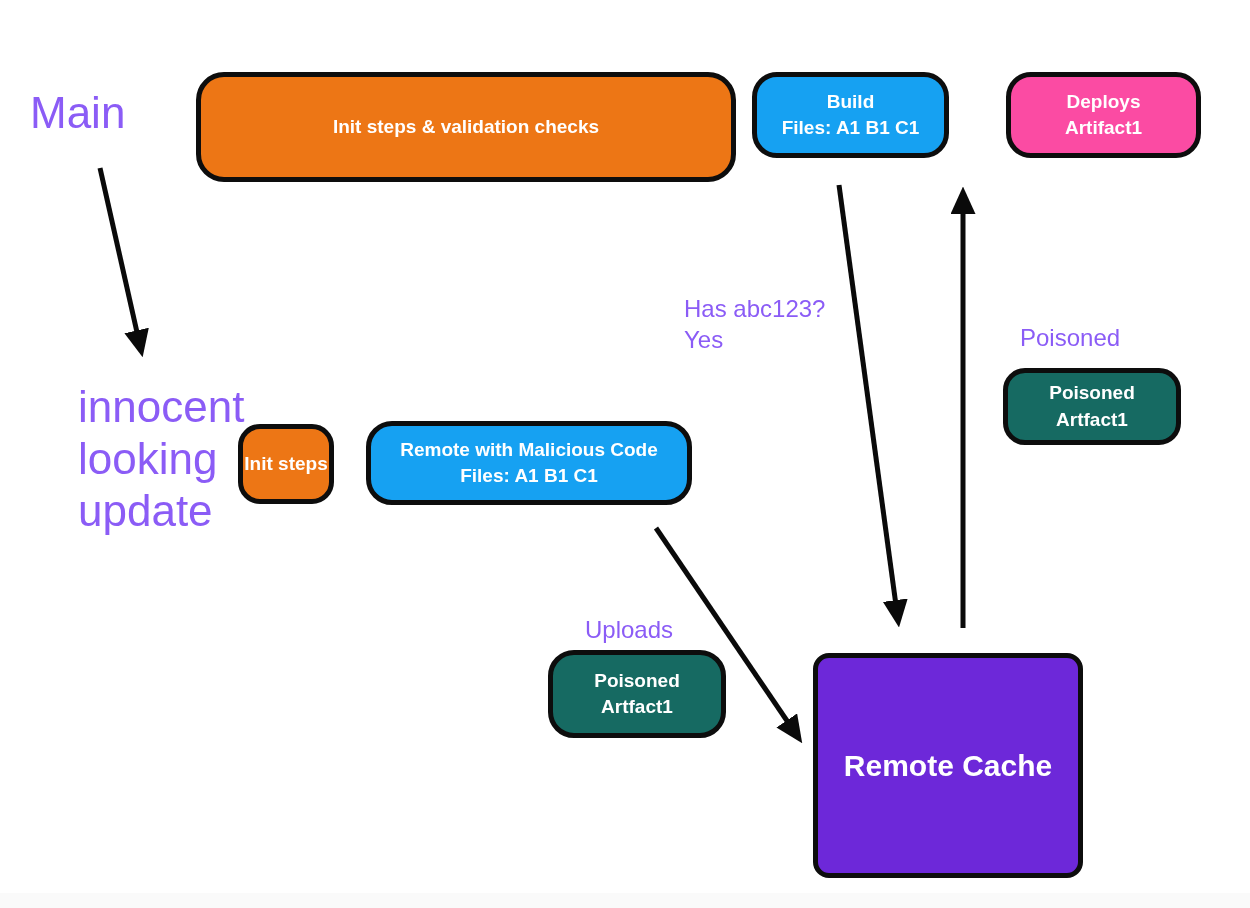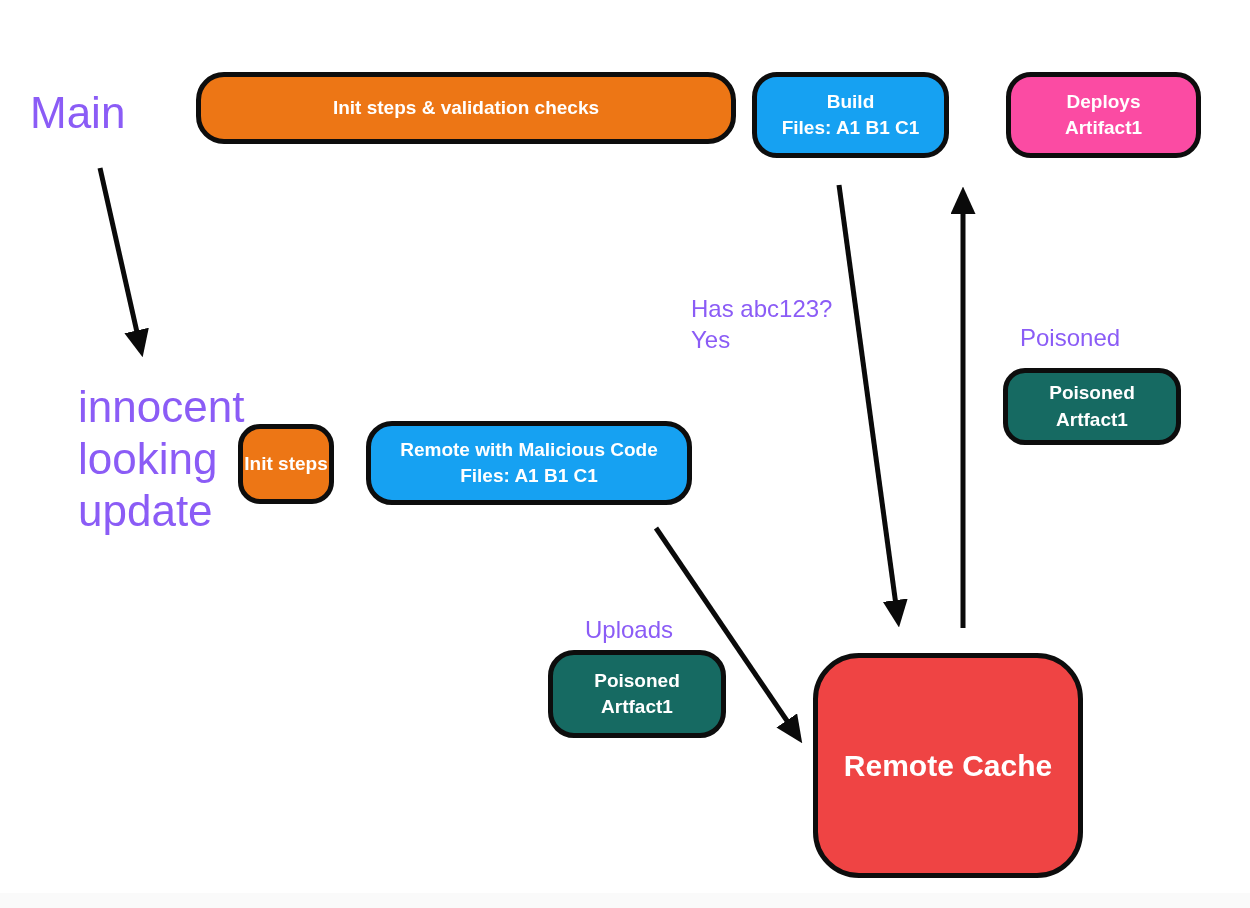--- a/index.html
+++ b/index.html
@@ -14,33 +14,33 @@
   .node{
     position:absolute;
     box-sizing:border-box;
     border:5px solid #0d0d0d;
     display:flex;flex-direction:column;
     align-items:center;justify-content:center;
     color:#ffffff;font-weight:bold;text-align:center;
     line-height:1.38;
   }
   .node span{display:block;white-space:nowrap;}
-  #node-init-validation{left:196px;top:72px;width:540px;height:72px;border-radius:28px;font-size:19px;}
+  #node-init-validation{left:196px;top:72px;width:540px;height:110px;border-radius:28px;font-size:19px;}
   #node-build{left:752px;top:72px;width:197px;height:86px;border-radius:25px;font-size:19px;}
   #node-deploys{left:1006px;top:72px;width:195px;height:86px;border-radius:25px;font-size:19px;}
   #node-init-steps{left:238px;top:424px;width:96px;height:80px;border-radius:22px;font-size:19px;}
   #node-build-malicious{left:366px;top:421px;width:326px;height:84px;border-radius:26px;font-size:19px;}
   #node-poisoned-download{left:1003px;top:368px;width:178px;height:77px;border-radius:22px;font-size:19px;}
   #node-poisoned-upload{left:548px;top:650px;width:178px;height:88px;border-radius:26px;font-size:19px;}
   #node-remote-cache{left:813px;top:653px;width:270px;height:225px;border-radius:46px;font-size:30px;}
   .dark-label{position:absolute;color:#8b5cf6;}
   #main-branch-label{left:30px;top:88px;font-size:44px;}
   #update-branch-label{left:45px;top:381px;font-size:44px;line-height:52px;}
   #update-branch-label span{display:block;margin-left:33px;}
-  #annotation-cache-check{left:684px;top:293px;font-size:24px;line-height:31px;margin-left:7px;}
+  #annotation-cache-check{left:684px;top:293px;font-size:24px;line-height:31px;}
   #annotation-cache-check span{display:block;}
   #annotation-downloads{left:1020px;top:324px;font-size:24px;}
   #annotation-uploads{left:585px;top:616px;font-size:24px;}
   #canvas-bottom-edge{position:absolute;left:0;top:893px;width:1250px;height:15px;background:#fafafa;}
 </style>
 </head>
 <body>
 
 <div id="canvas">
 
@@ -99,18 +99,18 @@
   <div class="node" id="node-poisoned-download" style="background-color: rgb(22, 106, 98);">
     <span>Poisoned</span>
     <span>Artfact1</span>
   </div>
 
   <div class="node" id="node-poisoned-upload" style="background-color: rgb(22, 106, 98);">
     <span>Poisoned</span>
     <span>Artfact1</span>
   </div>
 
-  <div class="node" id="node-remote-cache" style="background-color: #ef4444;">
+  <div class="node" id="node-remote-cache" style="background-color: #6d28d9; border-radius: 16px;">
     <span>Remote Cache</span>
   </div>
 
   <div id="canvas-bottom-edge"></div>
 </div>
 
 </body></html>

